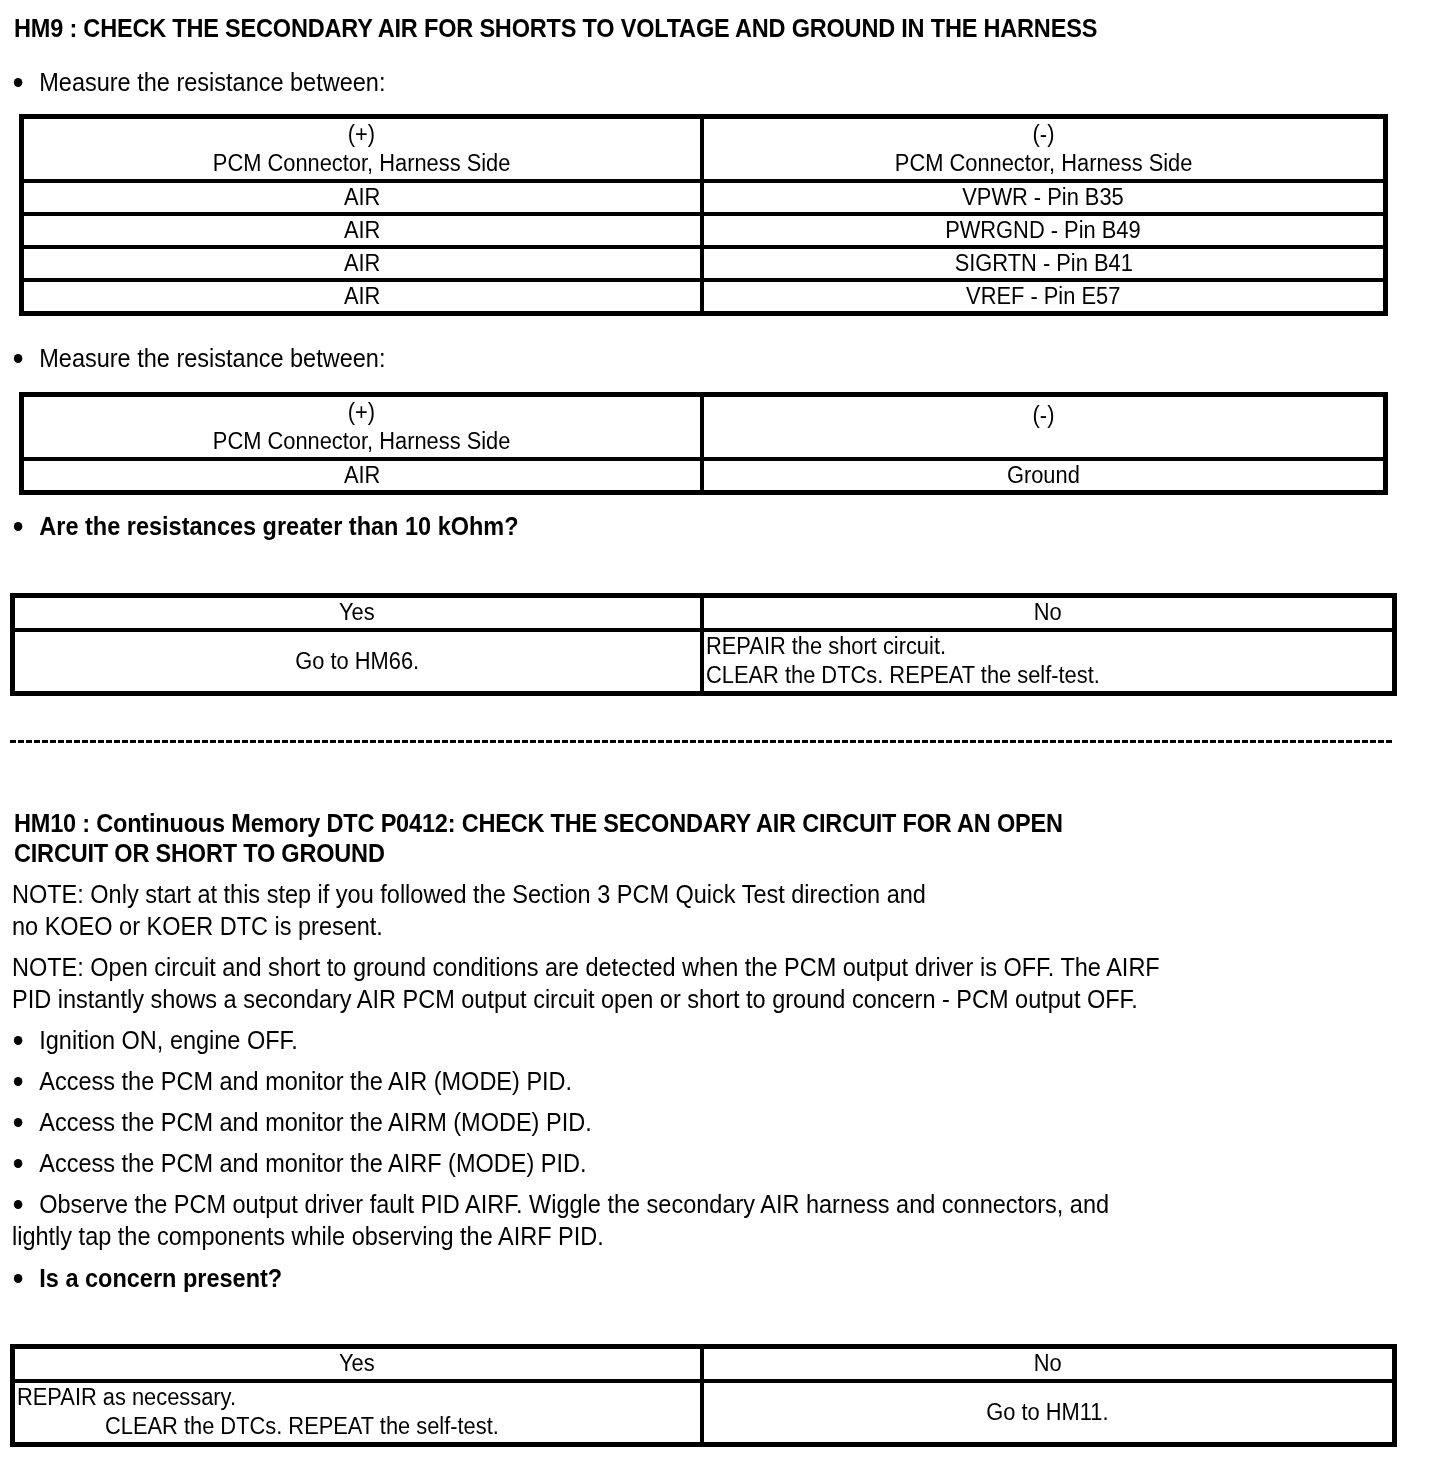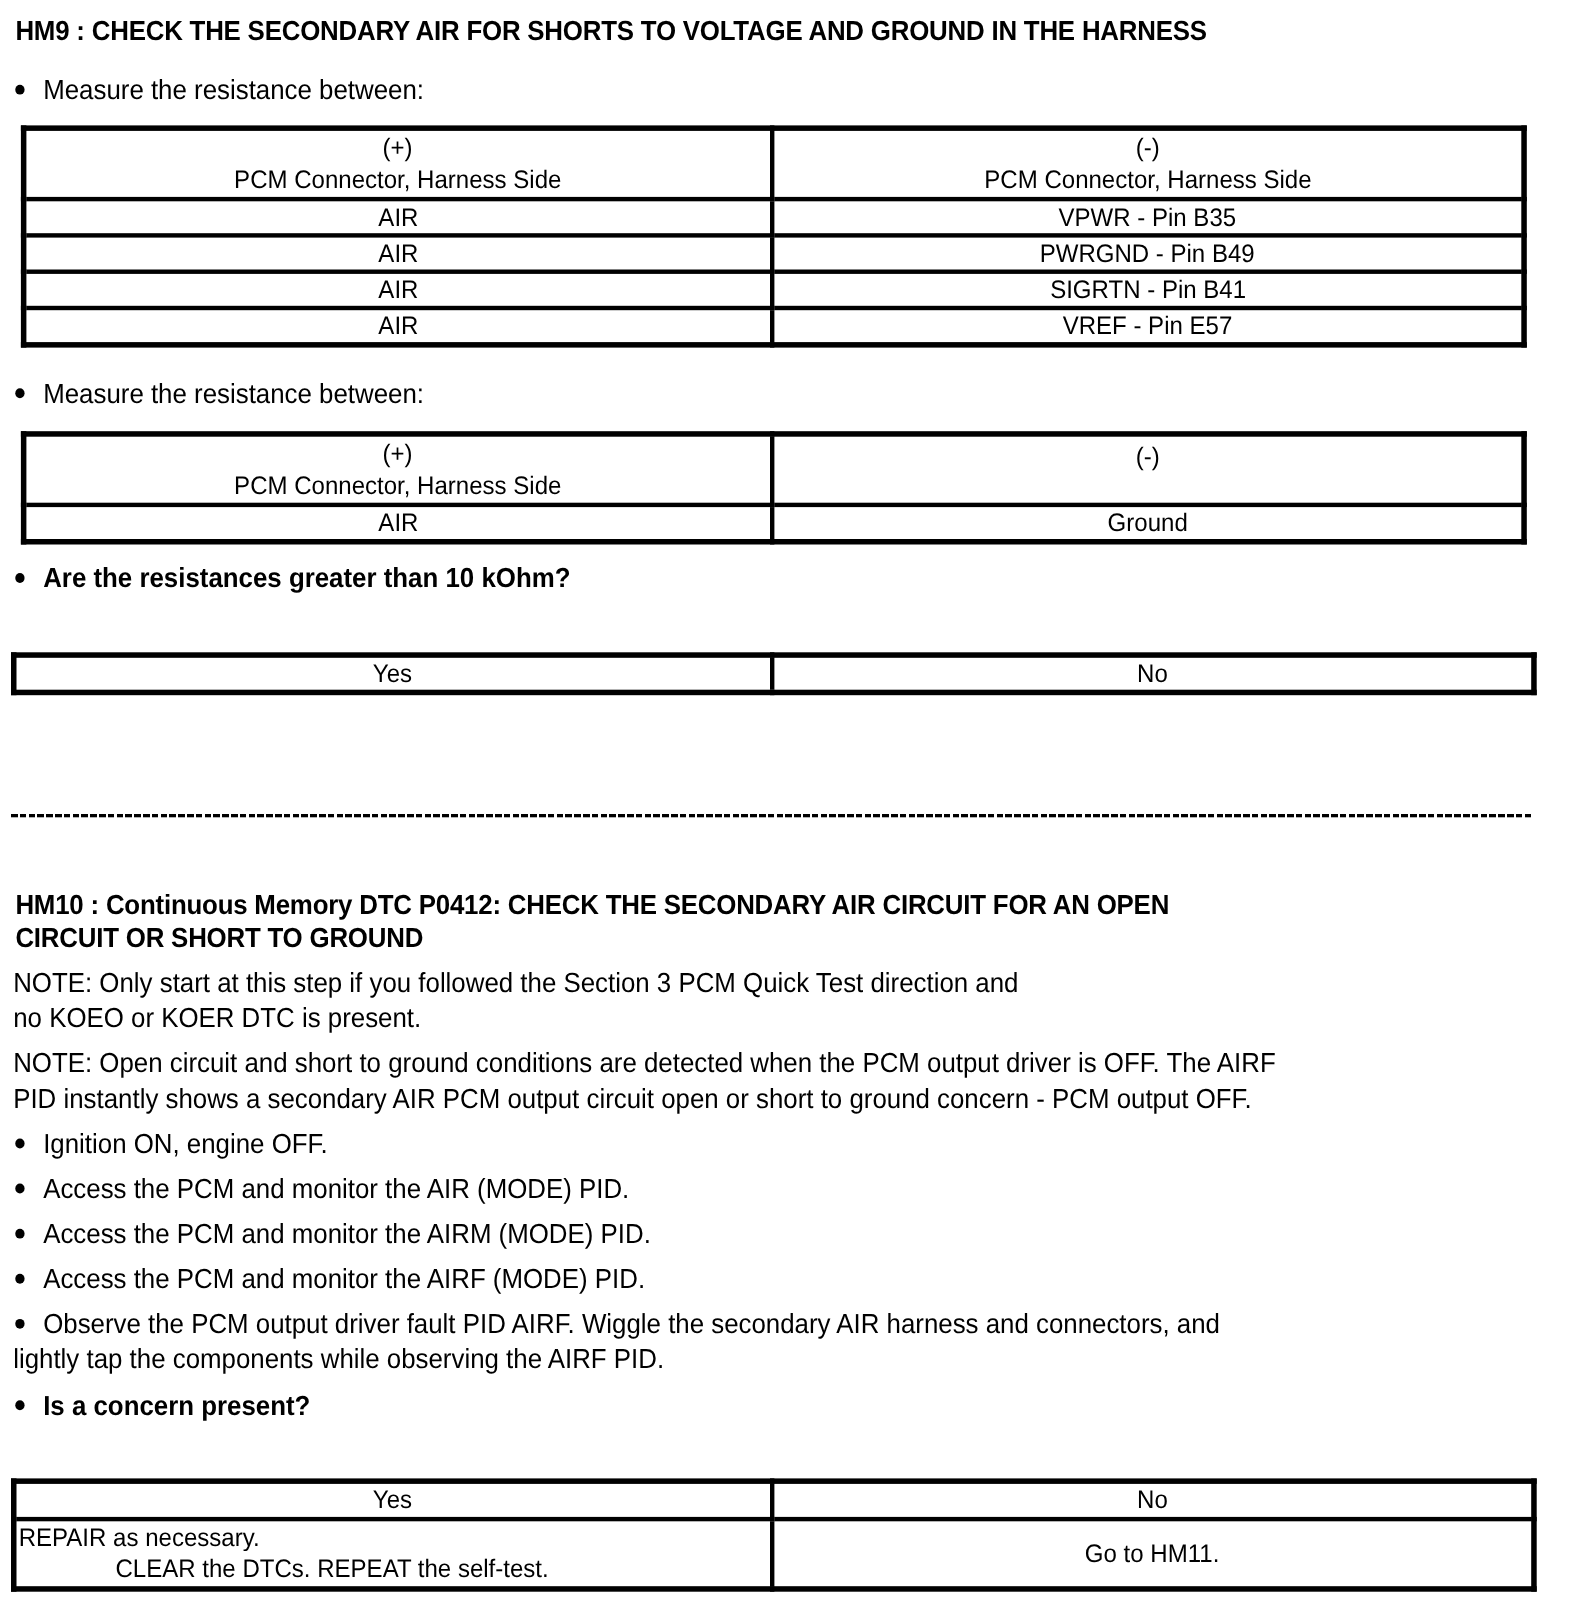--- a/index.html
+++ b/index.html
@@ -113,20 +113,27 @@
 <table class="grid outer" style="left:10px; top:593px; width:1382px;">
   <colgroup>
       <col style="width:689px">
       <col style="width:693px">
     </colgroup>
   <tbody>
       <tr style="height:34px;">
     <td><span class="sx">Yes</span></td>
     <td><span class="sx">No</span></td>
   </tr>
+  <tr style="height:64px;">
+    <td><span class="sx">Go to HM66.</span></td>
+    <td class="left-align">
+      <div class="sx" style="transform-origin:left;">REPAIR the short circuit.</div><br>
+      <div class="sx" style="transform-origin:left;">CLEAR the DTCs. REPEAT the self-test.</div>
+    </td>
+  </tr>
 </tbody>
   </table>
 
 <div class="dashed"></div>
 
 <div class="abs h-title" style="left:14px; top:808px;">HM10 : Continuous Memory DTC P0412: CHECK THE SECONDARY AIR CIRCUIT FOR AN OPEN</div>
 <div class="abs h-title" style="left:14px; top:838px;">CIRCUIT OR SHORT TO GROUND</div>
 
 <div class="abs line" style="left:12px; top:878px;">NOTE: Only start at this step if you followed the Section 3 PCM Quick Test direction and</div>
 <div class="abs line" style="left:12px; top:910px;">no KOEO or KOER  DTC is present.</div>

